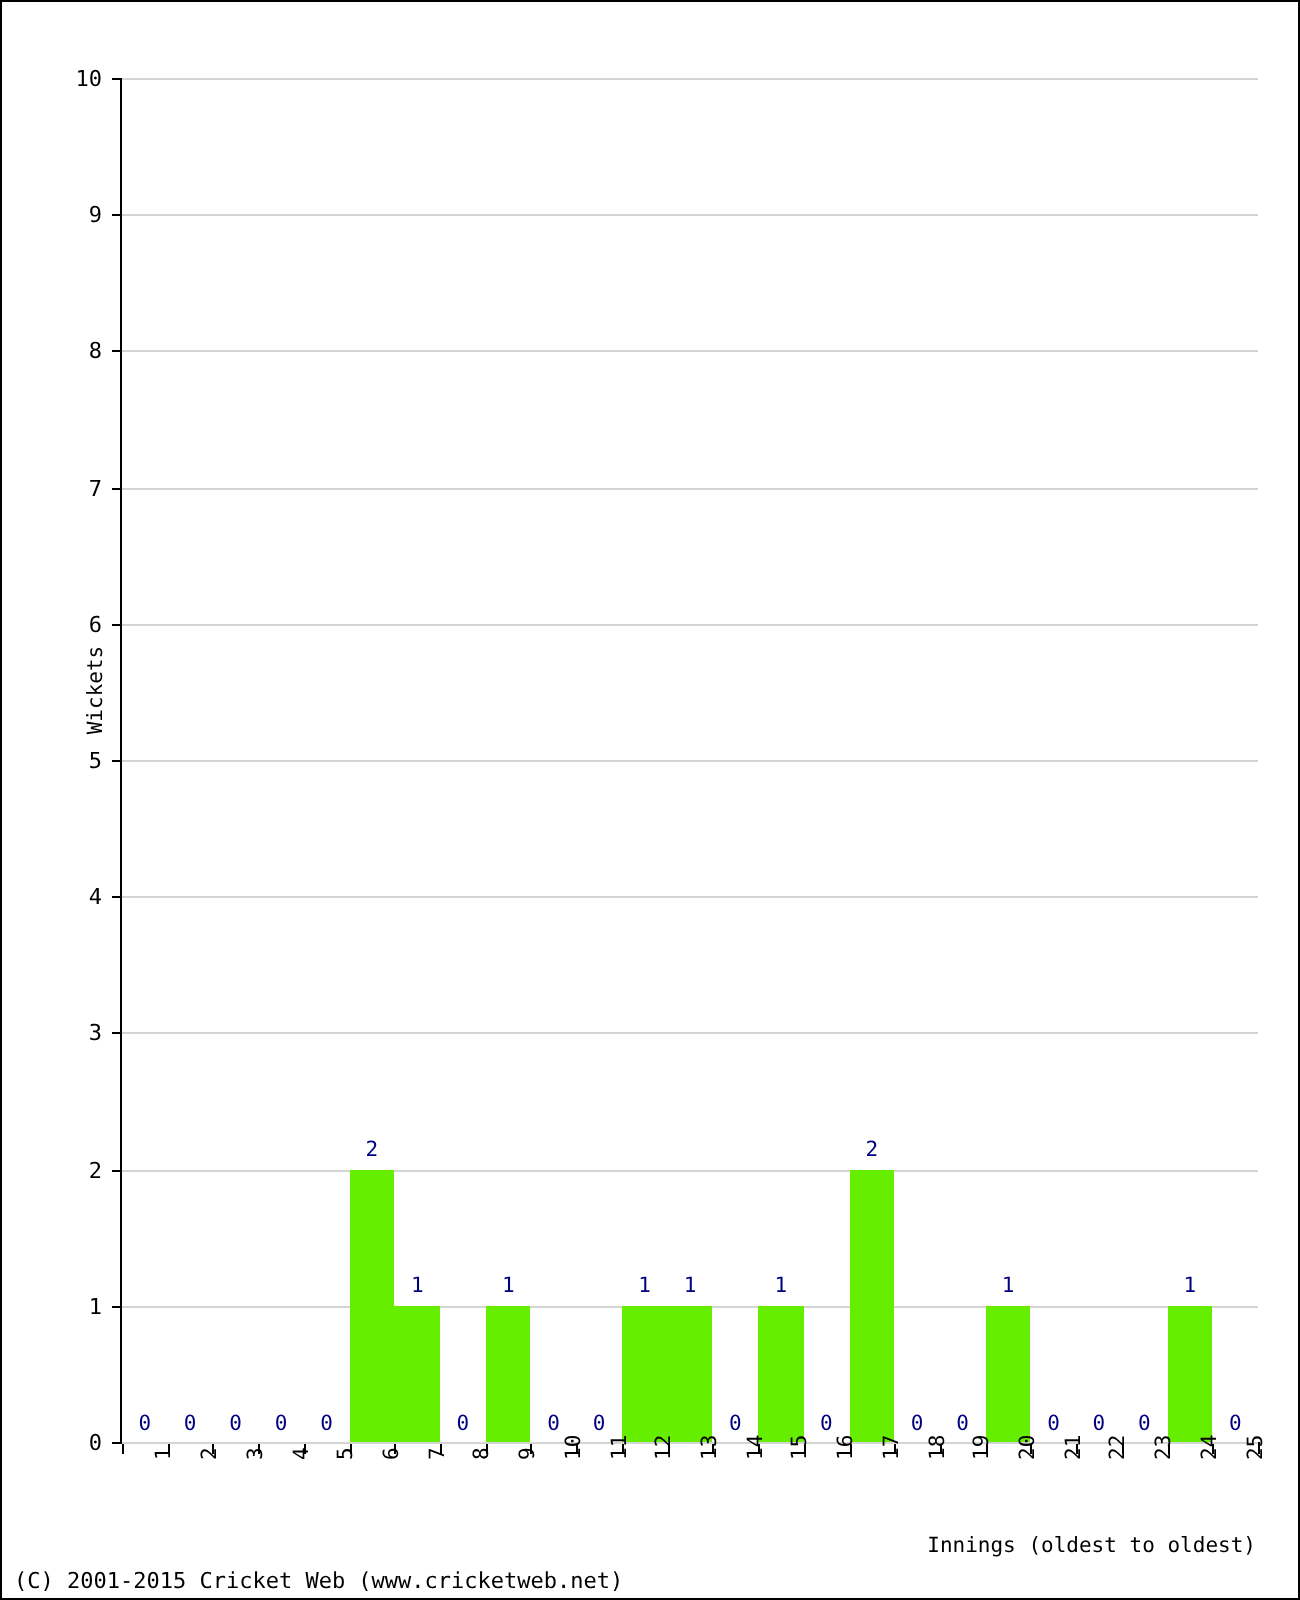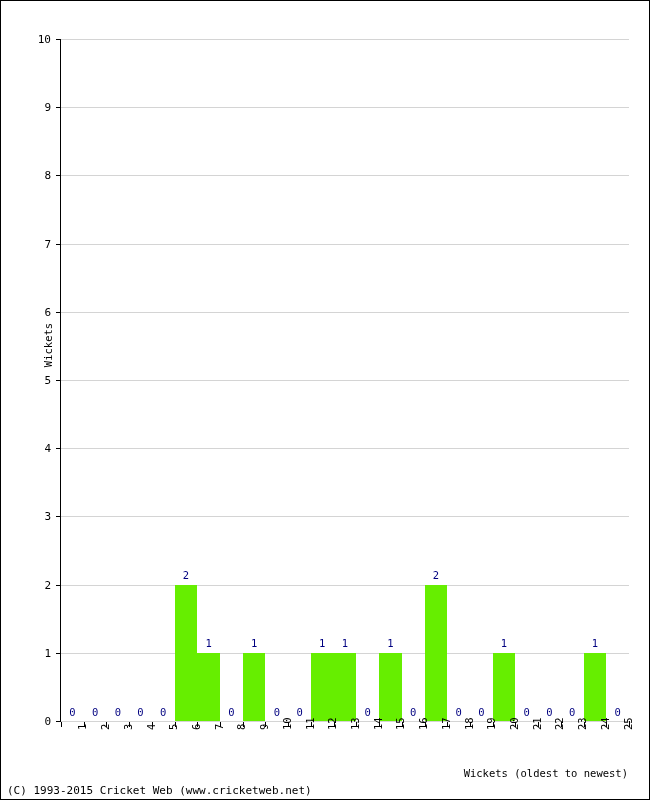--- a/index.html
+++ b/index.html
@@ -283,23 +283,23 @@
       </div>
       <div class="bar-slot" style="left: 522.56px; width: 22.72px;">
         <div class="bar" style="height: 68.2px; background: rgb(102, 238, 0);"></div>
         <div class="bar-value" style="bottom: 72.2px; color: rgb(0, 0, 128);">1</div>
       </div>
       <div class="bar-slot" style="left: 545.28px; width: 22.72px;">
         <div class="bar-value" style="bottom: 4px; color: rgb(0, 0, 128);">0</div>
       </div>
     </div>
 
-  <div id="xaxis-title">Wickets (oldest to newest)</div>
-
-  <div id="footer-copyright">(C) 1993-2015 Cricket Web (www.cricketweb.net)</div>
+  <div id="xaxis-title">Innings (oldest to oldest)</div>
+
+  <div id="footer-copyright">(C) 2001-2015 Cricket Web (www.cricketweb.net)</div>
 
 <div class="xtick" style="left: 60px;"></div>
     <div class="xtick" style="left: 82.72px;"></div>
     <div class="xtick" style="left: 105.44px;"></div>
     <div class="xtick" style="left: 128.16px;"></div>
     <div class="xtick" style="left: 150.88px;"></div>
     <div class="xtick" style="left: 173.6px;"></div>
     <div class="xtick" style="left: 196.32px;"></div>
     <div class="xtick" style="left: 219.04px;"></div>
     <div class="xtick" style="left: 241.76px;"></div>

